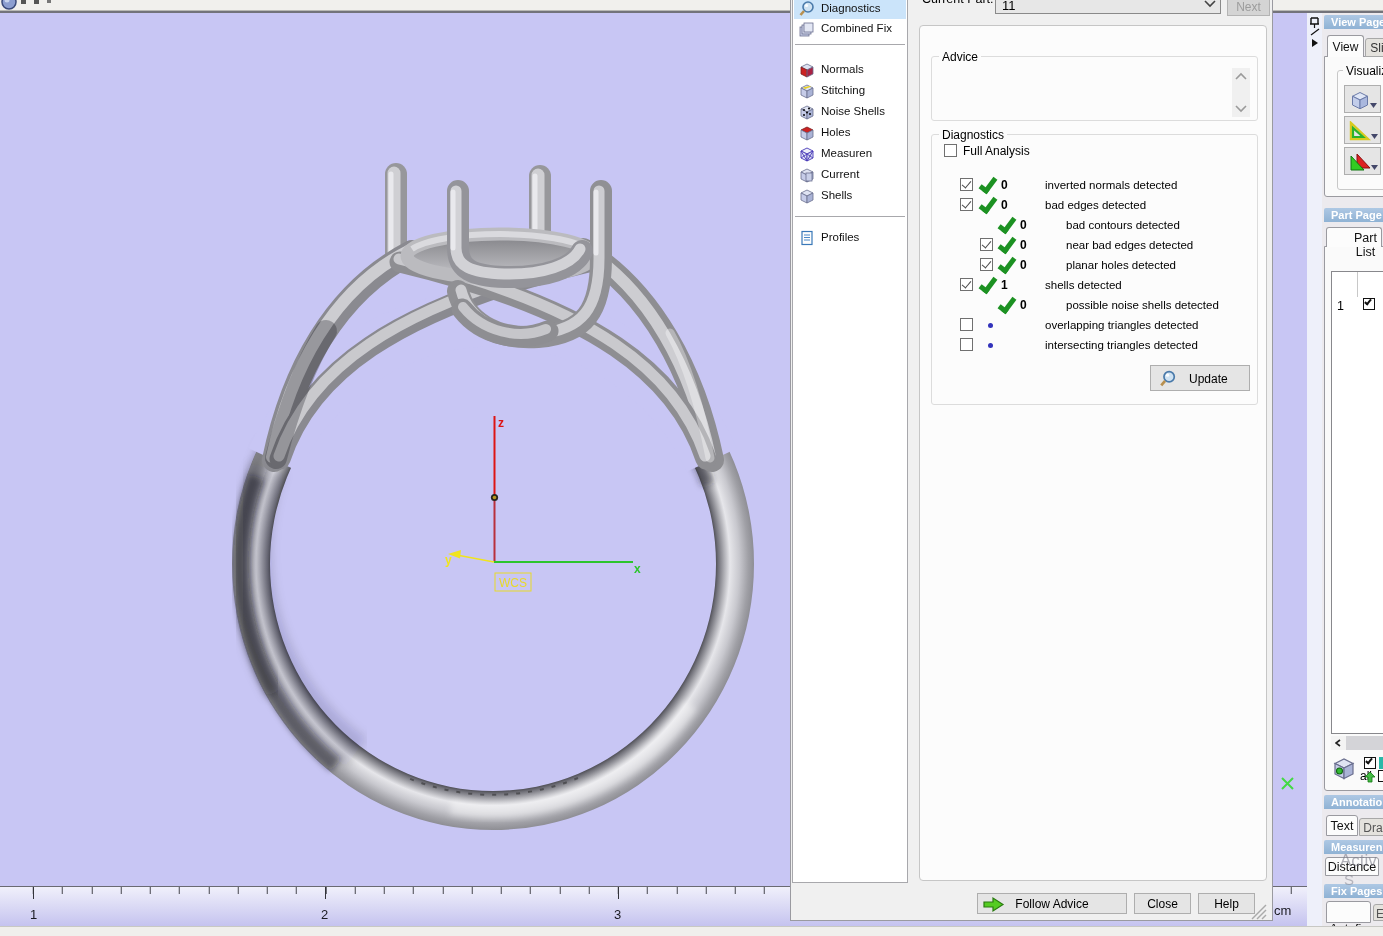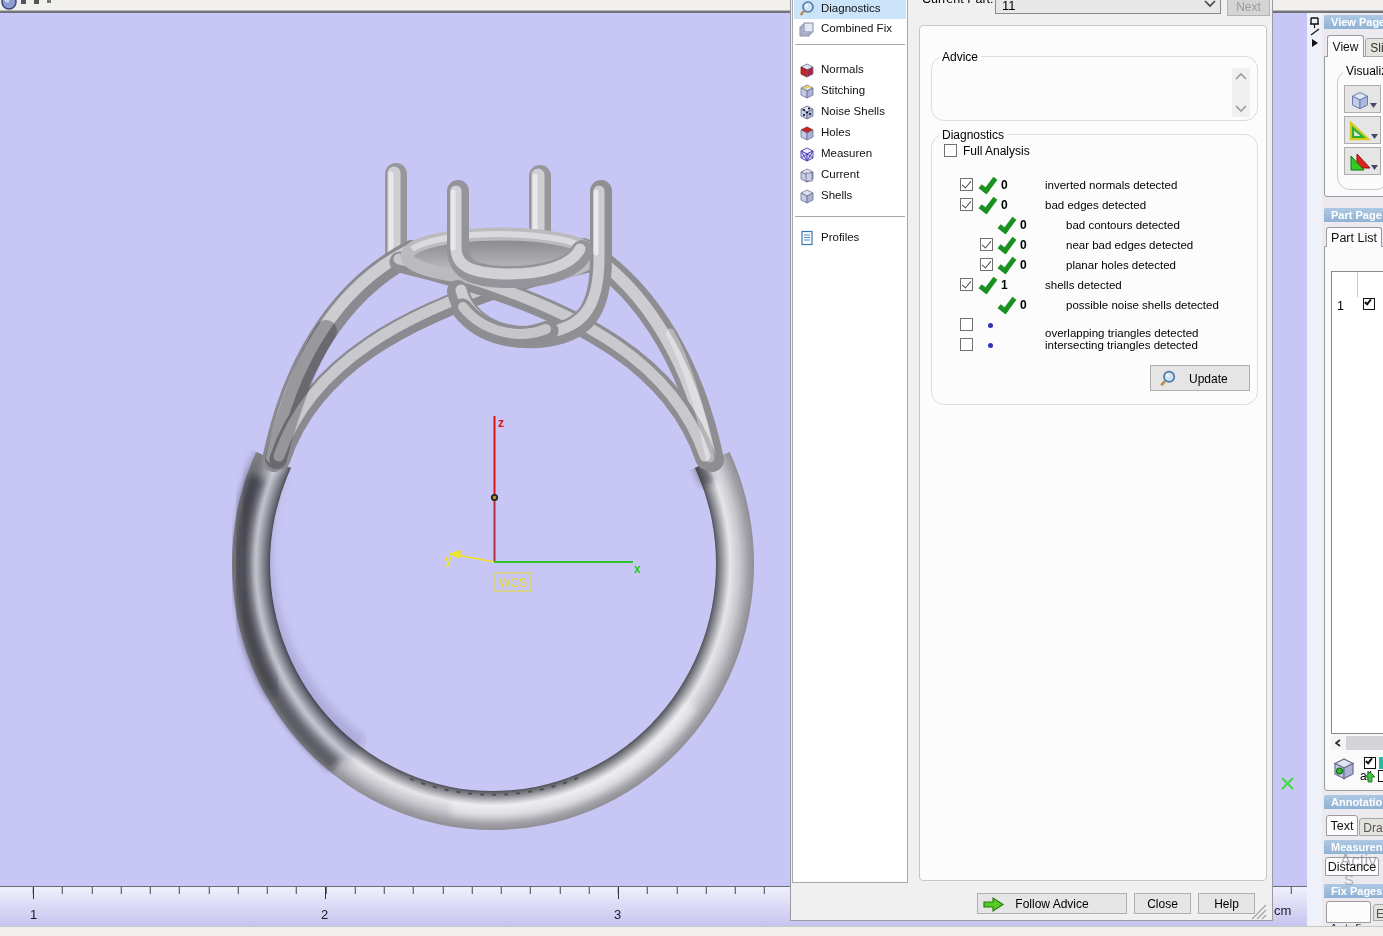--- a/index.html
+++ b/index.html
@@ -31,21 +31,21 @@
   border:1px solid #9a9aa0; border-top:none; }
 #sidebar { position:absolute; left:1px; top:-2px; width:116px; height:885px; background:#fff; border:1px solid #a8a8ac; }
 .sbrow { position:absolute; left:1px; width:112px; height:20px; }
 .sbrow .lbl { position:absolute; left:27px; top:3px; font-size:11.5px; color:#111; }
 .sbrow.sel { background:#cbe4fa; }
 .sbsep { position:absolute; left:2px; width:110px; height:1px; background:#a8a8ac; }
 .icon16 { position:absolute; left:5px; top:2px; width:16px; height:16px; }
 #dmain { position:absolute; left:0; top:0; width:482px; height:920px; }
 #whitepanel { position:absolute; left:128px; top:25px; width:348px; height:856px; background:#fcfcfc;
   border:1px solid #c6c6c6; border-radius:4px; }
-.gb { position:absolute; border:1px solid #dcdcdc; border-radius:13px; }
+.gb { position:absolute; border:1px solid #dcdcdc; border-radius:3px; }
 .gb > .gblbl { position:absolute; left:7px; top:-7px; background:#fcfcfc; padding:0 3px; font-size:12px; color:#000; }
 .cb { position:absolute; width:13px; height:13px; background:#fff; border:1px solid #707070; }
 .cb.ck::after { content:""; position:absolute; left:3px; top:0px; width:4px; height:8px;
   border-right:1.8px solid #4a4a4a; border-bottom:1.8px solid #4a4a4a; transform:rotate(40deg); }
 .gchk { position:absolute; width:10px; height:18px; border-right:5px solid #1c9122; border-bottom:5px solid #1c9122;
   transform:rotate(37deg); }
 .bdot { position:absolute; width:5px; height:5px; border-radius:50%; background:#3333bb; }
 .num0 { position:absolute; font-weight:bold; font-size:12px; color:#000; }
 .rowlbl { position:absolute; font-size:11.5px; color:#000; }
 .btn { position:absolute; background:#e5e5e5; border:1px solid #aeaeae; text-align:center; font-size:12px; color:#000; }
@@ -200,21 +200,21 @@
     <svg style="position:absolute;left:4px;top:4px;" width="22" height="20" viewBox="0 0 22 20">
         <polygon points="8,2 8,16 21,16" fill="#dd2222" stroke="#881111" stroke-width="1"></polygon>
         <polygon points="2,4 2,18 15,18" fill="#33cc22" stroke="#117711" stroke-width="1"></polygon>
       </svg>
     <svg style="position:absolute;right:2px;bottom:4px;" width="7" height="5" viewBox="0 0 7 5">
         <polygon points="0,0 7,0 3.5,5" fill="#44486a"></polygon>
       </svg>
   </div>
   <div class="hdr" style="top:195px;">Part Page</div>
   <div class="panelbody" style="left:2px;top:233px;width:62px;height:545px;"></div>
-  <div class="tabw" style="left:4px;top:214px;width:56px;height:20px;padding-top:3px;border-bottom:none;font-size:12.5px;">Part List</div>
+  <div class="tabw" style="left:4px;top:214px;width:56px;height:20px;padding-top:3px;border-bottom:none;font-size:12.5px;padding-left:23px;">Part List</div>
   <div style="position:absolute;left:9px;top:258px;width:53px;height:463px;background:#fff;border:1px solid #88888c;">
     <div style="position:absolute;left:25px;top:0;width:1px;height:25px;background:#c8c8c8;"></div>
     <div style="position:absolute;left:5px;top:27px;font-size:12.5px;color:#000;">1</div>
     <div style="position:absolute;left:31px;top:26px;width:12px;height:12px;border:1.5px solid #111;background:#fff;">
       <div style="position:absolute;left:1.5px;top:-1px;width:4px;height:7px;border-right:2.5px solid #111;border-bottom:2.5px solid #111;transform:rotate(40deg);"></div>
     </div>
   </div>
   <div style="position:absolute;left:9px;top:723px;width:53px;height:14px;background:#d4d4d8;">
     <div style="position:absolute;left:0;top:0;width:15px;height:14px;background:#f4f4f4;">
         <svg style="position:absolute;left:4px;top:3px;" width="6" height="8" viewBox="0 0 6 8">
@@ -405,21 +405,21 @@
           <div class="rowlbl" style="left:134px;top:124px;">planar holes detected</div>
         <div class="cb ck" style="left:28px;top:143px;"></div>
           <div class="gchk" style="left:51px;top:140px;"></div>
           <div class="num0" style="left:69px;top:143px;">1</div>
           <div class="rowlbl" style="left:113px;top:144px;">shells detected</div>
         <div class="gchk" style="left:70px;top:160px;"></div>
           <div class="num0" style="left:88px;top:163px;">0</div>
           <div class="rowlbl" style="left:134px;top:164px;">possible noise shells detected</div>
         <div class="cb" style="left:28px;top:183px;"></div>
           <div class="bdot" style="left:56px;top:188px;"></div>
-          <div class="rowlbl" style="left:113px;top:192px;">overlapping triangles detected</div>
+          <div class="rowlbl" style="left:113px;top:184px;">overlapping triangles detected</div>
         <div class="cb" style="left:28px;top:203px;"></div>
           <div class="bdot" style="left:56px;top:208px;"></div>
           <div class="rowlbl" style="left:113px;top:204px;">intersecting triangles detected</div>
         <div class="btn" style="left:218px;top:230px;width:100px;height:26px;text-align:center;">
           <svg style="position:absolute;left:8px;top:4px;" width="18" height="18" viewBox="0 0 16 16">
               <circle cx="9" cy="6" r="4.6" fill="#cfe2f2" stroke="#4a7aaa" stroke-width="1.5"></circle>
               <circle cx="7.6" cy="4.6" r="1.5" fill="#fff" opacity="0.9"></circle>
               <line x1="5.4" y1="9.6" x2="2" y2="13.6" stroke="#b89050" stroke-width="2.4"></line>
             </svg>
           <span style="position:absolute;left:38px;top:6px;">Update</span>

